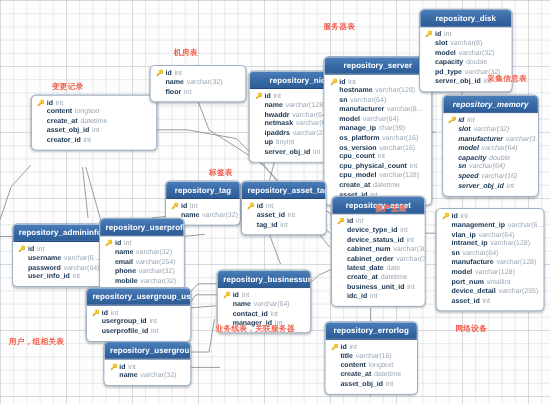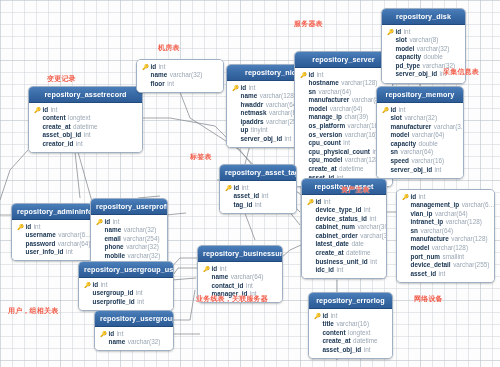--- a/index.html
+++ b/index.html
@@ -123,21 +123,20 @@
       <path d="M420,78 L420,86"></path>
       <path d="M424,160 L424,170"></path>
 
       <path d="M337,352 L337,360"></path>
 
       <path d="M250,145 L245,164"></path>
     </g>
   </svg>
 
 <div class="tbl" style="left: 28px; top: 86px; width: 113px;">
-      <div class="hd">repository_assetrecord</div>
       <div class="bd">
         <div class="fld pk">
           <span class="k">🔑</span>
           <span class="nm">id</span>
           <span class="ty">int</span>
         </div>
         <div class="fld">
           <span class="k"></span>
           <span class="nm">content</span>
           <span class="ty">longtext</span>
@@ -316,21 +315,21 @@
           <span class="nm">pd_type</span>
           <span class="ty">varchar(32)</span>
         </div>
         <div class="fld">
           <span class="k"></span>
           <span class="nm">server_obj_id</span>
           <span class="ty">int</span>
         </div>
       </div>
     </div>
-    <div class="tbl" style="left: 376px; top: 86px; width: 86px;">
+    <div class="tbl" style="left: 402px; top: 86px; width: 86px; font-style: italic;">
       <div class="hd">repository_memory</div>
       <div class="bd">
         <div class="fld pk">
           <span class="k">🔑</span>
           <span class="nm">id</span>
           <span class="ty">int</span>
         </div>
         <div class="fld">
           <span class="k"></span>
           <span class="nm">slot</span>
@@ -361,20 +360,35 @@
           <span class="nm">speed</span>
           <span class="ty">varchar(16)</span>
         </div>
         <div class="fld">
           <span class="k"></span>
           <span class="nm">server_obj_id</span>
           <span class="ty">int</span>
         </div>
       </div>
     </div>
+    <div class="tbl" style="left: 150px; top: 164px; width: 67px;">
+      <div class="hd">repository_tag</div>
+      <div class="bd">
+        <div class="fld pk">
+          <span class="k">🔑</span>
+          <span class="nm">id</span>
+          <span class="ty">int</span>
+        </div>
+        <div class="fld">
+          <span class="k"></span>
+          <span class="nm">name</span>
+          <span class="ty">varchar(32)</span>
+        </div>
+      </div>
+    </div>
     <div class="tbl" style="left: 219px; top: 164px; width: 76px;">
       <div class="hd">repository_asset_tag</div>
       <div class="bd">
         <div class="fld pk">
           <span class="k">🔑</span>
           <span class="nm">id</span>
           <span class="ty">int</span>
         </div>
         <div class="fld">
           <span class="k"></span>
@@ -600,21 +614,21 @@
           <span class="nm">contact_id</span>
           <span class="ty">int</span>
         </div>
         <div class="fld">
           <span class="k"></span>
           <span class="nm">manager_id</span>
           <span class="ty">int</span>
         </div>
       </div>
     </div>
-    <div class="tbl" style="left: 295px; top: 292px; width: 83px; margin-left: 13px;">
+    <div class="tbl" style="left: 295px; top: 292px; width: 83px;">
       <div class="hd">repository_errorlog</div>
       <div class="bd">
         <div class="fld pk">
           <span class="k">🔑</span>
           <span class="nm">id</span>
           <span class="ty">int</span>
         </div>
         <div class="fld">
           <span class="k"></span>
           <span class="nm">title</span>

